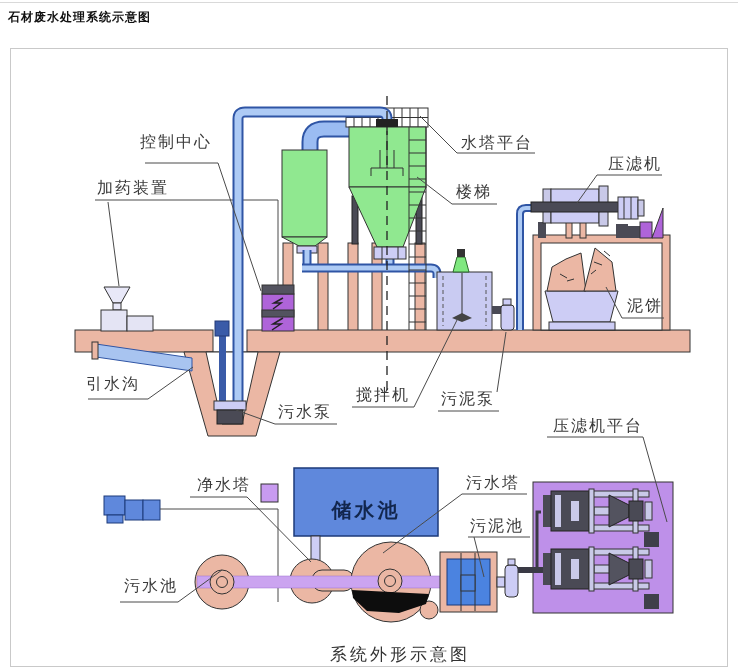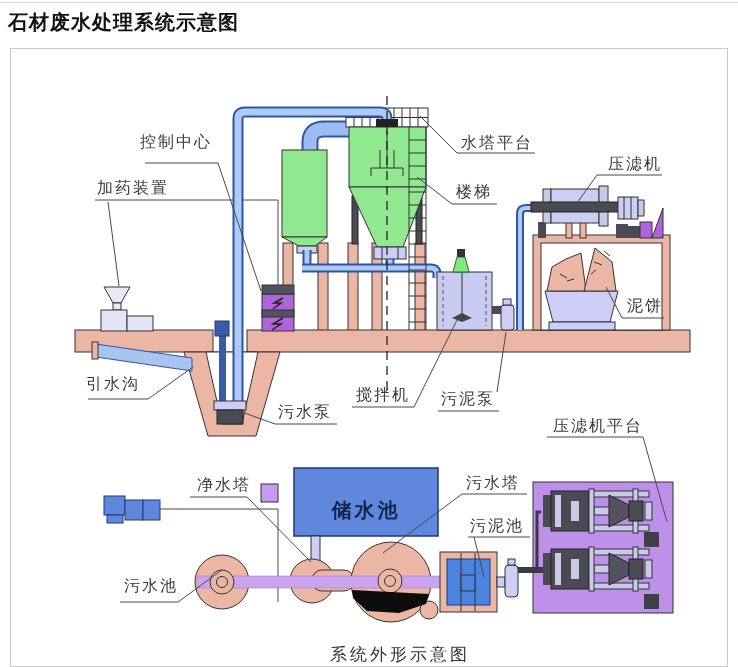--- a/index.html
+++ b/index.html
@@ -1,18 +1,18 @@
 <!DOCTYPE html>
 <html><head>
 <meta charset="utf-8">
 <style>
   html,body{margin:0;padding:0;background:#ffffff;}
   body{width:738px;height:667px;font-family:"Liberation Sans","DejaVu Sans",sans-serif;position:relative;overflow:hidden;}
   .topline{position:absolute;left:0;top:2px;width:738px;height:1px;background:#d9d9d9;}
-  .page-title{position:absolute;left:8px;top:9px;font-size:20px;font-weight:bold;color:#111;letter-spacing:1px;}
+  .page-title{position:absolute;left:8px;top:9px;font-size:12px;font-weight:bold;color:#111;letter-spacing:1px;}
   .canvas-wrap{position:absolute;left:0;top:0;}
   svg text{fill:#3a3a3a;font-size:16px;letter-spacing:2px;font-family:"Liberation Sans","DejaVu Sans",sans-serif;}
   svg .big-label{font-size:20px;fill:#12264d;font-weight:bold;letter-spacing:3px;}
   svg .caption{font-size:17px;letter-spacing:3px;fill:#333;}
   .ldr{stroke:#4a4a4a;stroke-width:1;fill:none;}
 </style>
 </head>
 <body>
 
 <div class="topline"></div>

